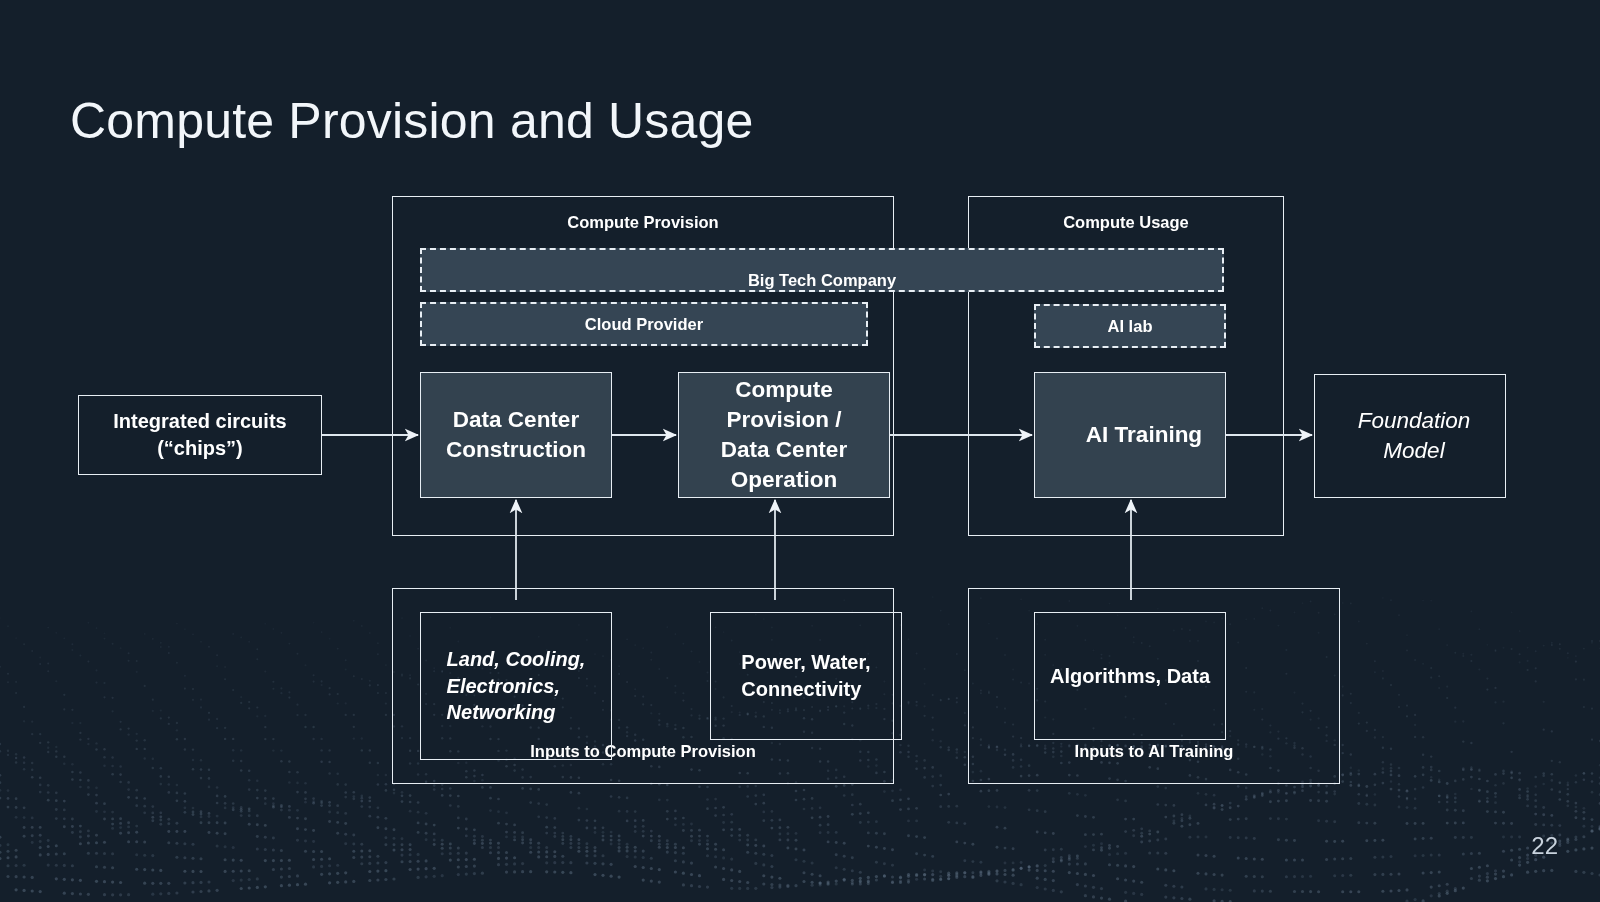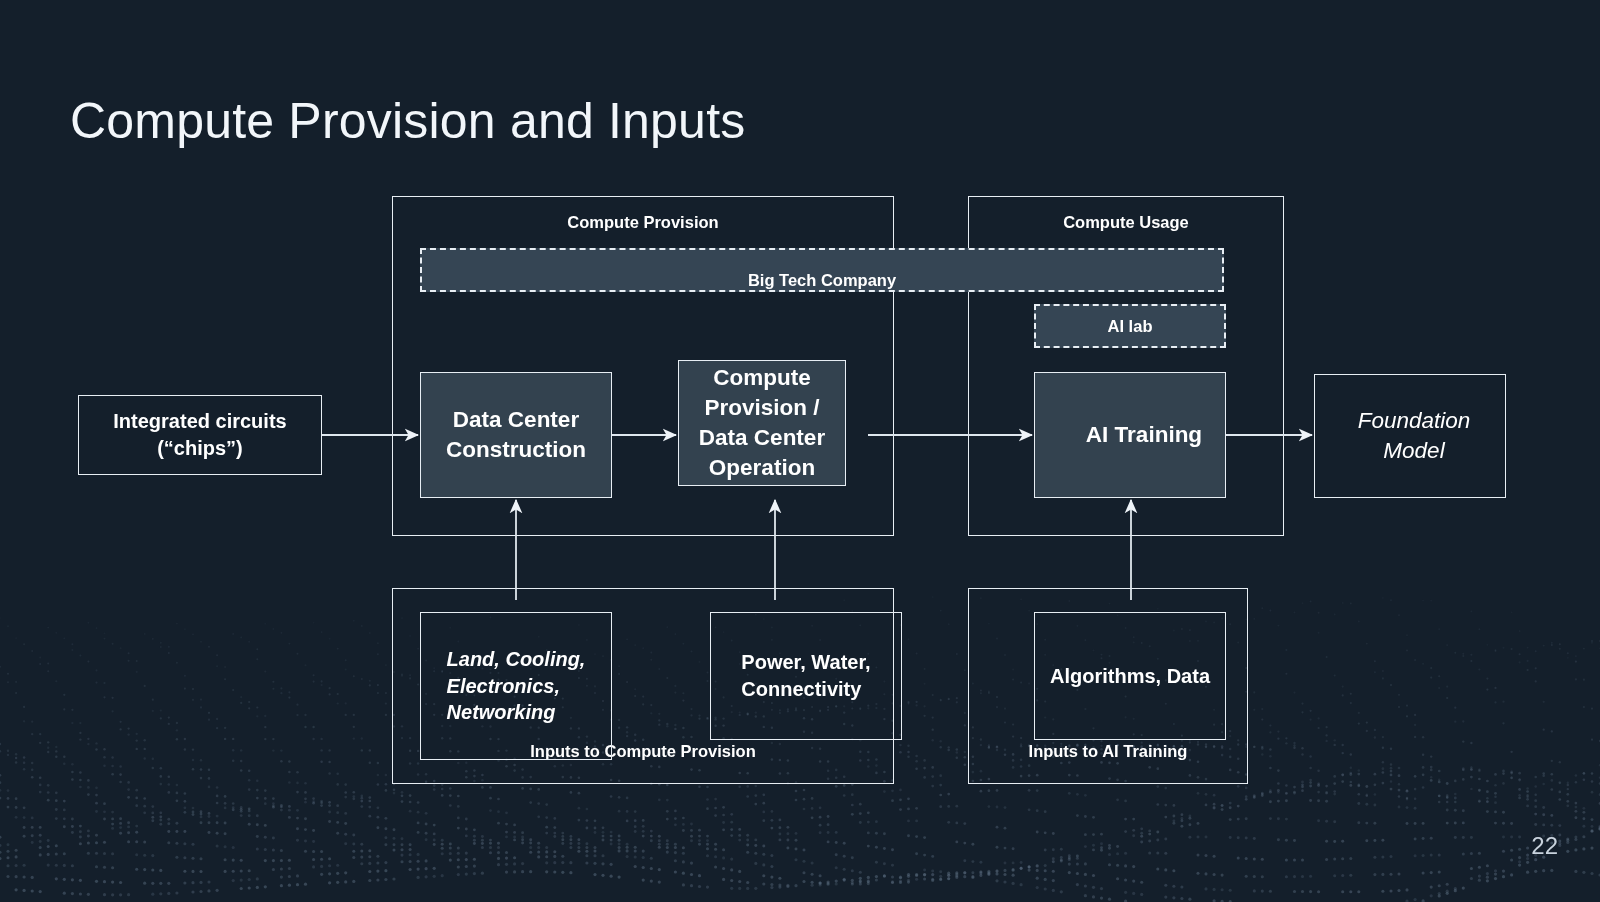--- a/index.html
+++ b/index.html
@@ -2656,35 +2656,35 @@
         <circle cx="1535.7" cy="299.3" r="1.60" opacity="0.476"></circle>
         <circle cx="1543.7" cy="298.7" r="1.60" opacity="0.464"></circle>
         <circle cx="1551.8" cy="298.4" r="1.60" opacity="0.450"></circle>
         <circle cx="1575.9" cy="299.4" r="1.60" opacity="0.403"></circle>
         <circle cx="1583.9" cy="300.3" r="1.60" opacity="0.385"></circle>
         <circle cx="1592.0" cy="301.5" r="1.60" opacity="0.366"></circle>
         <circle cx="1600.0" cy="303.0" r="1.60" opacity="0.347"></circle>
       </g>
   </svg>
 
-  <div id="page-title">Compute Provision and Inputs</div>
+  <div id="page-title">Compute Provision and Usage</div>
 
   <div class="panel" style="left:392px; top:196px; width:502px; height:340px;">
     <div class="panel-label" style="top:16px;">Compute Provision</div>
   </div>
 
   <div class="panel" style="left:392px; top:588px; width:502px; height:196px;">
     <div class="panel-label" style="bottom:22px;">Inputs to Compute Provision</div>
   </div>
 
   <div class="panel" style="left:968px; top:196px; width:316px; height:340px;">
     <div class="panel-label" style="top:16px;">Compute Usage</div>
   </div>
 
-  <div class="panel" style="left:968px; top:588px; width:280px; height:196px;">
+  <div class="panel" style="left:968px; top:588px; width:372px; height:196px;">
     <div class="panel-label" style="bottom:22px;">Inputs to AI Training</div>
   </div>
 
   <svg id="connectors" viewBox="0 0 1600 902">
     <defs>
       <marker id="arrowhead" viewBox="0 0 10 10" refX="9.2" refY="5" markerWidth="8" markerHeight="8" orient="auto-start-reverse">
         <path d="M 0 0.6 L 10 5 L 0 9.4 L 2.6 5 Z" fill="#eef3f8"></path>
       </marker>
     </defs>
     <g stroke="#dfe7ee" stroke-width="1.8" fill="none" marker-end="url(#arrowhead)">
@@ -2702,34 +2702,37 @@
       <line x1="775" y1="600" x2="775" y2="500"></line>
 
       <line x1="1131" y1="600" x2="1131" y2="500"></line>
     </g>
   </svg>
 
   <div class="actor" style="left:420px; top:248px; width:804px; height:44px;align-items:flex-end;">
     <span>Big Tech Company</span>
   </div>
 
+  <div class="actor" style="left:420px; top:302px; width:448px; height:44px;">
+    <span>Cloud Provider</span>
+  </div>
 
   <div class="actor" style="left:1034px; top:304px; width:192px; height:44px;">
     <span>AI lab</span>
   </div>
 
   <div class="nodebox hollow" style="left:78px; top:395px; width:244px; height:80px;">
     <div class="txt txt-small">Integrated circuits<br>(“chips”)</div>
   </div>
 
   <div class="nodebox filled" style="left:420px; top:372px; width:192px; height:126px;">
     <div class="txt txt-big">Data Center<br>Construction</div>
   </div>
 
-  <div class="nodebox filled" style="left:678px; top:360px; width:168px; height:126px;">
+  <div class="nodebox filled" style="left:678px; top:372px; width:212px; height:126px;">
     <div class="txt txt-big">Compute<br>Provision /<br>Data Center<br>Operation</div>
   </div>
 
   <div class="nodebox filled" style="left:1034px; top:372px; width:192px; height:126px;padding-left:28px;">
     <div class="txt txt-big">AI Training</div>
   </div>
 
   <div class="nodebox hollow" style="left:1314px; top:374px; width:192px; height:124px;padding-left:8px;">
     <div class="txt txt-ital">Foundation<br>Model</div>
   </div>

